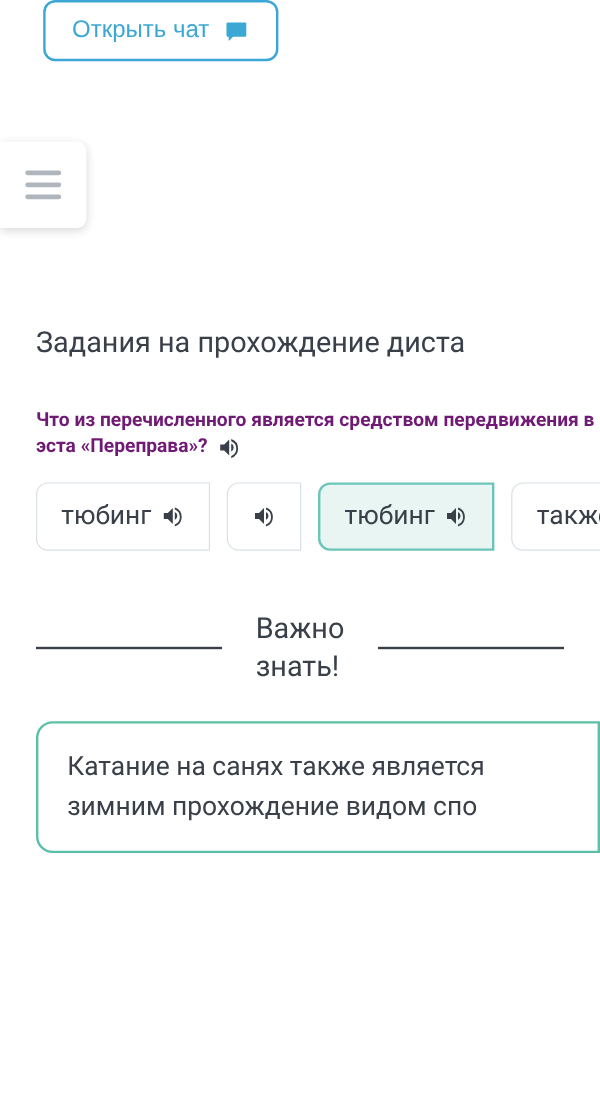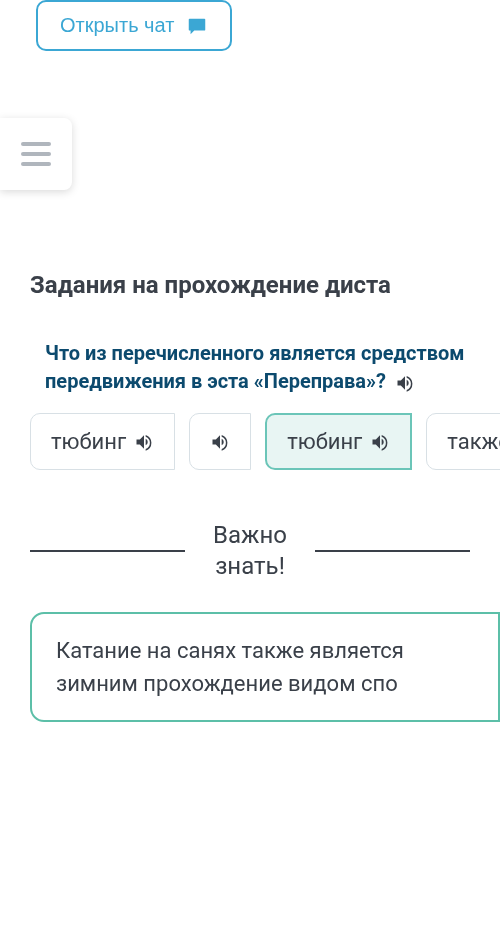--- a/index.html
+++ b/index.html
@@ -61,32 +61,31 @@
       background: #b0b6bd;
       border-radius: 2px;
     }
     .content {
       padding-top: 200px;
       padding-left: 30px;
       padding-right: 0;
     }
     .section-title {
       font-size: 24px;
-      font-weight: 700;
+      font-weight: 400;
       color: #3a4049;
       white-space: nowrap;
       margin-bottom: 40px;
     }
     .question-text {
-      font-size: 20px;
+      font-size: 16px;
       font-weight: 700;
-      color: #0c4a6e;
+      color: #701a75;
       line-height: 1.4;
       margin-bottom: 18px;
-      margin-left: 15px;
     }
     .question-text .speaker {
       vertical-align: middle;
       margin-left: 4px;
     }
     .answers {
       display: flex;
       flex-direction: row;
       gap: 14px;
       padding-left: 0;
@@ -125,21 +124,20 @@
     }
     .divider-line {
       flex: 1;
       height: 2px;
       background: #3a4049;
     }
     .divider-label {
       padding: 0 28px;
       font-size: 24px;
       color: #3a4049;
-      text-align: center;
       line-height: 1.3;
     }
     .info-box {
       margin: 30px 0 0 0;
       padding: 20px 24px;
       border: 2px solid #5cbfa8;
       border-radius: 14px 0 0 14px;
       font-size: 22px;
       color: #3a4049;
       line-height: 1.5;

